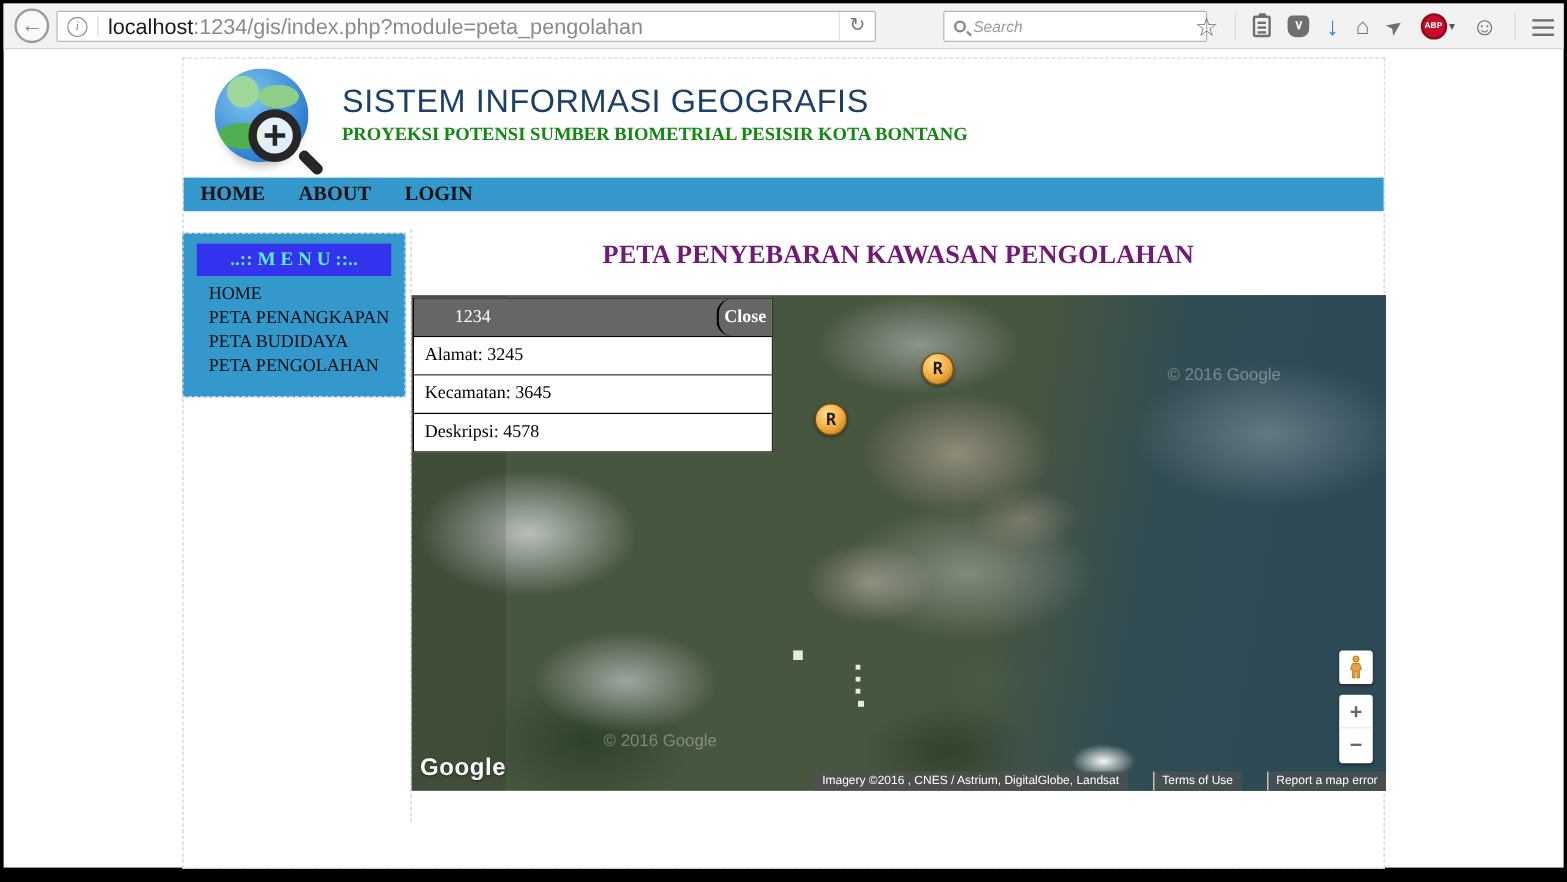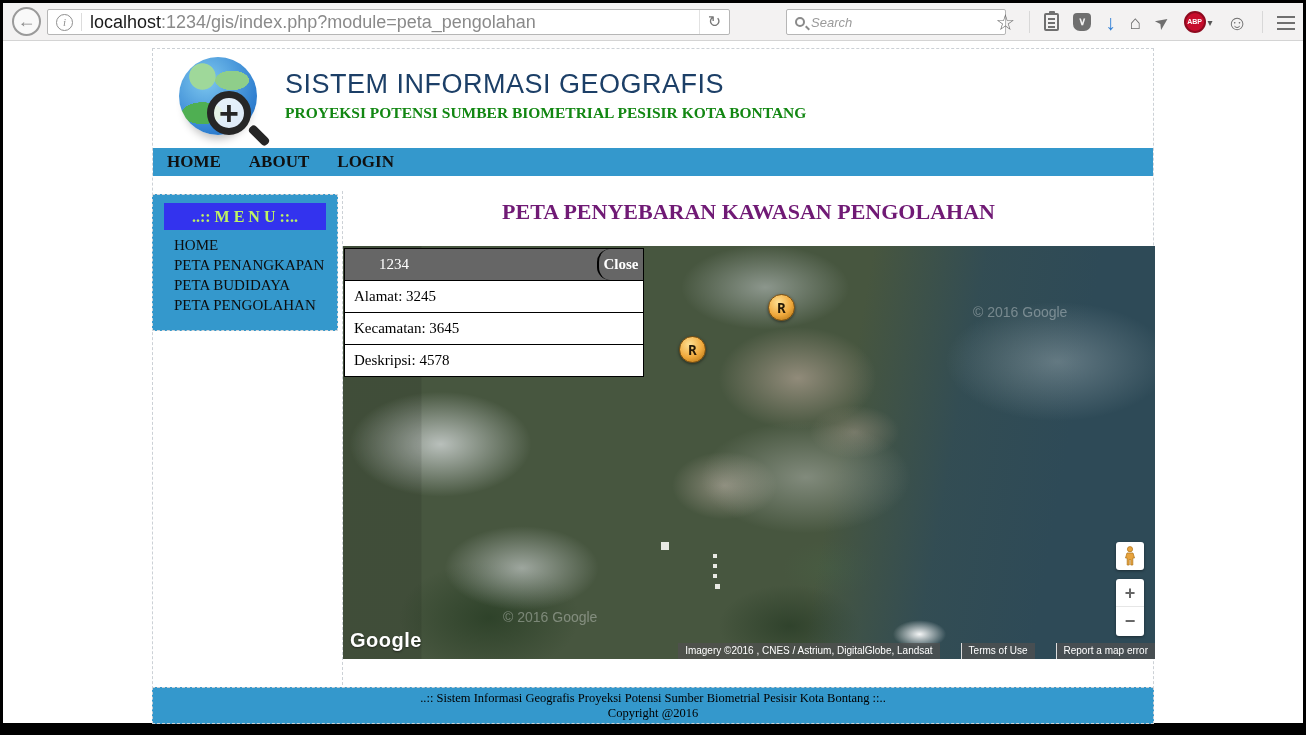--- a/index.html
+++ b/index.html
@@ -81,21 +81,21 @@
              color:var(--subtitle-green,#128712); margin-top:4px; }
 
   .nav { position:absolute; left:0; top:99px; width:100%; height:28px;
          background:var(--nav-blue,#3498cc); display:flex; align-items:center; }
   .nav a { font-family:"Liberation Serif",serif; font-weight:bold; font-size:17px; color:#101010;
            text-decoration:none; padding:0 14px; cursor:pointer; }
 
   .sidebar { position:absolute; left:-1px; top:145px; width:186px; height:137px;
              background:var(--nav-blue,#3498cc); border:1px dashed #d2d7db; }
   .menu-title { margin:8px 11px 5px 11px; height:27px; background:var(--menu-blue,#3333ee);
-                color:#bef264; font-family:"Liberation Serif",serif; font-weight:bold; font-size:16px;
+                color:#5eead4; font-family:"Liberation Serif",serif; font-weight:bold; font-size:16px;
                 text-align:center; line-height:27px; }
   .menu-items { padding-left:21px; }
   .menu-items a { display:block; font-family:"Liberation Serif",serif; font-size:15px; color:#0d0d0d;
                   text-decoration:none; line-height:20px; cursor:pointer; }
 
   .main { position:absolute; left:189px; top:142px; width:812px; height:494px;
           border-left:1px dashed #ccd1d6; }
   .main-title { text-align:center; font-family:"Liberation Serif",serif; font-weight:bold;
                 font-size:22px; color:#701a75; margin-top:8px; }
 
@@ -269,19 +269,15 @@
           </svg>
         </div>
         <div class="zoomctl">
           <div class="zbtn top">+</div>
           <div class="zbtn">−</div>
         </div>
 
       </div>
     </div>
 
-    <div class="footer">
-      <div>..:: Sistem Informasi Geografis Proyeksi Potensi Sumber Biometrial Pesisir Kota Bontang ::..</div>
-      <div>Copyright @2016</div>
-    </div>
 
   </div>
 </div>
 
 </body></html>

